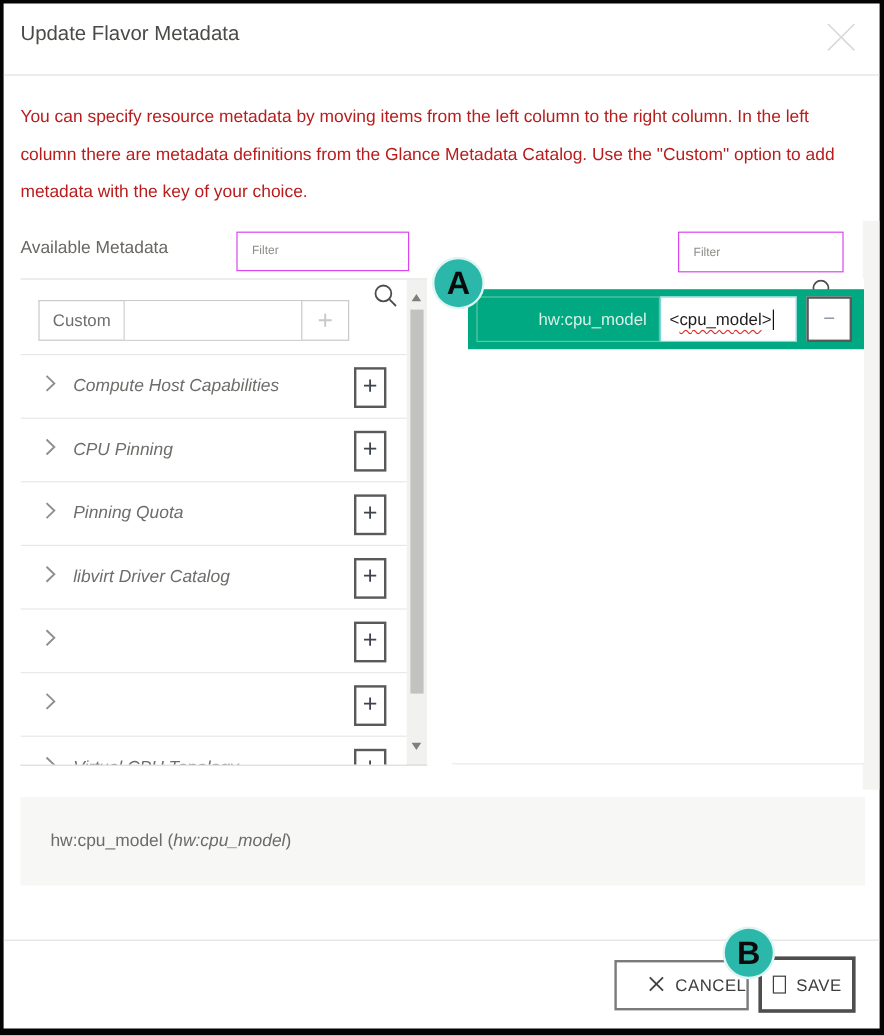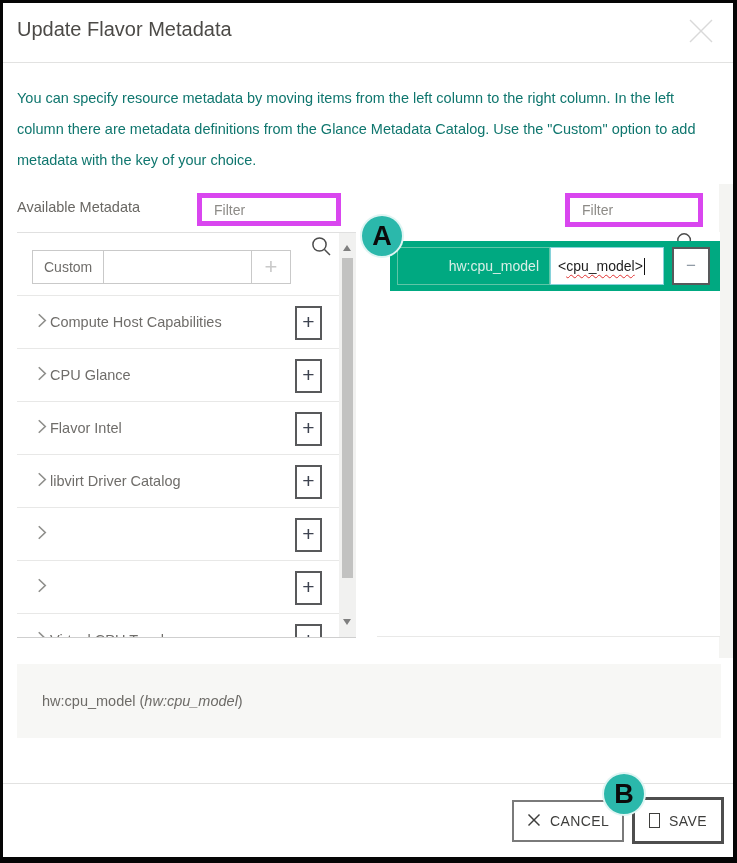--- a/index.html
+++ b/index.html
@@ -1,35 +1,35 @@
 <!DOCTYPE html>
 <html><head>
 <meta charset="utf-8">
 <style>
   html,body{margin:0;padding:0;background:#fff;font-family:"Liberation Sans",sans-serif;}
   .modal{position:relative;width:737px;height:863px;box-sizing:border-box;background:#fff;
          border:3px solid #050505;border-right-width:4px;border-bottom-width:6px;overflow:hidden;}
   .abs{position:absolute;}
-  .title{left:14px;top:15px;font-size:20px;color:#4c4a47;}
+  .title{left:14px;top:15px;font-size:17px;color:#4c4a47;}
   .close-btn{left:684px;top:14px;width:30px;height:30px;cursor:pointer;}
   .hline{left:0;width:100%;height:1px;background:#e2e2e1;}
-  .desc{left:14px;top:80px;width:704px;font-size:14.5px;line-height:31px;color:#0f766e;}
+  .desc{left:14px;top:80px;width:704px;font-size:14.5px;line-height:31px;color:#b91c1c;}
   .col-heading{font-size:14.5px;color:#696763;}
-  .filter-input{box-sizing:border-box;border:5px solid #d946ef;padding:0 12px;font-size:14px;color:#555;outline:none;background:#fff;}
+  .filter-input{box-sizing:border-box;border:1px solid #d946ef;padding:0 12px;font-size:10px;color:#555;outline:none;background:#fff;}
   .filter-input::placeholder{color:#8d8b87;}
   
   .left-panel{left:14px;top:229px;width:339px;height:404px;border-top:1px solid #e0e0e0;border-bottom:1px solid #cfcfcf;overflow:hidden;background:#fff;}
   .search-icon{position:absolute;}
   .custom-row{position:absolute;left:15px;top:17px;width:259px;height:34px;box-sizing:border-box;border:1px solid #c9c9c9;display:flex;background:#fff;}
   .custom-label{padding:0 11px;display:flex;align-items:center;font-size:14px;color:#6f6d6a;border-right:1px solid #c9c9c9;}
   .custom-input{flex:1;border:none;outline:none;font-size:14px;color:#333;min-width:0;padding:0 8px;}
   .custom-add{width:38px;border-left:1px solid #c9c9c9;display:flex;align-items:center;justify-content:center;color:#c9c9c9;font-size:22px;font-weight:300;cursor:pointer;}
   .rows{position:absolute;left:0;top:62px;width:322px;}
   .group-row{position:relative;height:53px;box-sizing:border-box;border-top:1px solid #e8e8e7;display:flex;align-items:center;padding-left:20px;cursor:pointer;background:#fff;}
-  .group-label{margin-left:2px;font-size:14.5px;color:#6f6d6a;}
+  .group-label{margin-left:13px;font-size:14.5px;color:#6f6d6a;font-style:italic;}
   .add-btn{position:absolute;right:17px;top:10px;width:27px;height:34px;box-sizing:border-box;border:2px solid #58595b;background:#fff;
            display:flex;align-items:center;justify-content:center;font-size:21px;font-weight:400;color:#3e4350;cursor:pointer;padding-bottom:2px;}
   
   .scrollbar{position:absolute;right:0;top:0;height:100%;width:17px;background:#f1f1f0;}
   .sb-arrow{position:absolute;left:4px;width:0;height:0;border-left:4.5px solid transparent;border-right:4.5px solid transparent;}
   .sb-up{top:12px;border-bottom:6px solid #7f7f7f;}
   .sb-down{bottom:12px;border-top:6px solid #7f7f7f;}
   .sb-thumb{position:absolute;left:3px;top:25px;width:11px;height:320px;background:#c2c2c1;}
   
   .right-strip{left:716px;top:181px;width:14px;height:474px;background:#f4f4f2;}
@@ -43,22 +43,22 @@
               display:flex;align-items:center;justify-content:center;font-size:17px;cursor:pointer;}
   
   .marker{width:40px;height:40px;border-radius:50%;background:#2BB8AB;border:2px solid rgba(255,255,255,0.85);
           display:flex;align-items:center;justify-content:center;font-size:27px;font-weight:700;color:#0b0b0b;z-index:5;}
   .marker-a{left:357px;top:211px;}
   .marker-b{left:599px;top:769px;}
   
   .detail-box{left:14px;top:661px;width:704px;height:74px;box-sizing:border-box;background:#f7f7f5;display:flex;align-items:center;padding-left:25px;color:#6d6b67;font-size:14.5px;}
   .detail-italic{font-style:italic;}
   .btn{box-sizing:border-box;background:#fff;display:flex;align-items:center;justify-content:center;gap:9px;font-size:14px;color:#3e3e3c;letter-spacing:0.4px;cursor:pointer;}
-  .cancel-btn{left:509px;top:797px;width:112px;height:42px;border:2px solid #7a7a7a;}
-  .save-btn{left:629px;top:794px;width:92px;height:47px;border:3px solid #4e4e4e;}
+  .cancel-btn{left:509px;top:797px;width:112px;height:42px;border:2px solid #7a7a7a;justify-content:flex-end;}
+  .save-btn{left:629px;top:794px;width:81px;height:47px;border:3px solid #4e4e4e;}
   .tofu{display:inline-block;width:9px;height:13px;border:1px solid #3e3e3c;}
 </style>
 </head>
 <body>
 
 <div class="modal">
 
   <div class="abs title">Update Flavor Metadata</div>
 
   <div class="abs close-btn">
@@ -100,30 +100,30 @@
             </svg></span>
         <span class="group-label">Compute Host Capabilities</span>
         <div class="add-btn">
             <span>+</span>
           </div>
       </div>
       <div class="group-row">
         <span><svg width="11" height="15" viewBox="0 0 8 12" fill="none">
               <polyline points="1,1 6.2,6 1,11" stroke="#8f8f8c" stroke-width="1.3"></polyline>
             </svg></span>
-        <span class="group-label">CPU Glance</span>
-        <div class="add-btn">
-            <span>+</span>
-          </div>
-      </div>
-      <div class="group-row">
-        <span><svg width="11" height="15" viewBox="0 0 8 12" fill="none">
-              <polyline points="1,1 6.2,6 1,11" stroke="#8f8f8c" stroke-width="1.3"></polyline>
-            </svg></span>
-        <span class="group-label">Flavor Intel</span>
+        <span class="group-label">CPU Pinning</span>
+        <div class="add-btn">
+            <span>+</span>
+          </div>
+      </div>
+      <div class="group-row">
+        <span><svg width="11" height="15" viewBox="0 0 8 12" fill="none">
+              <polyline points="1,1 6.2,6 1,11" stroke="#8f8f8c" stroke-width="1.3"></polyline>
+            </svg></span>
+        <span class="group-label">Pinning Quota</span>
         <div class="add-btn">
             <span>+</span>
           </div>
       </div>
       <div class="group-row">
         <span><svg width="11" height="15" viewBox="0 0 8 12" fill="none">
               <polyline points="1,1 6.2,6 1,11" stroke="#8f8f8c" stroke-width="1.3"></polyline>
             </svg></span>
         <span class="group-label">libvirt Driver Catalog</span>
         <div class="add-btn">

